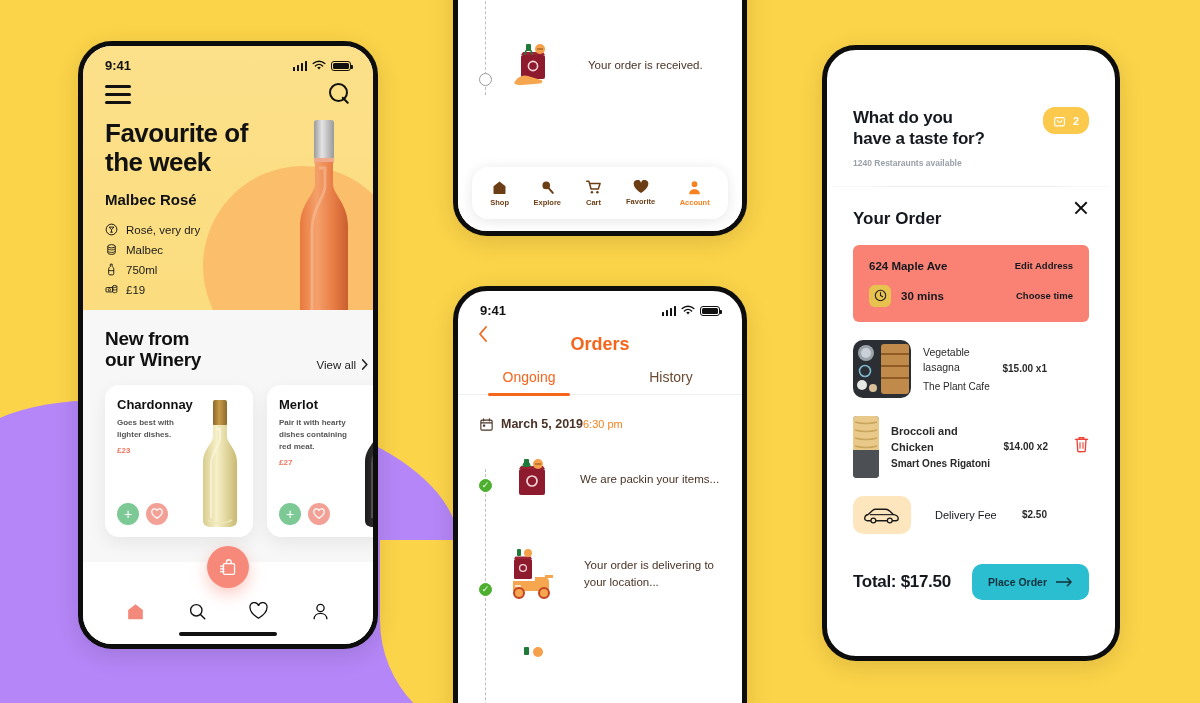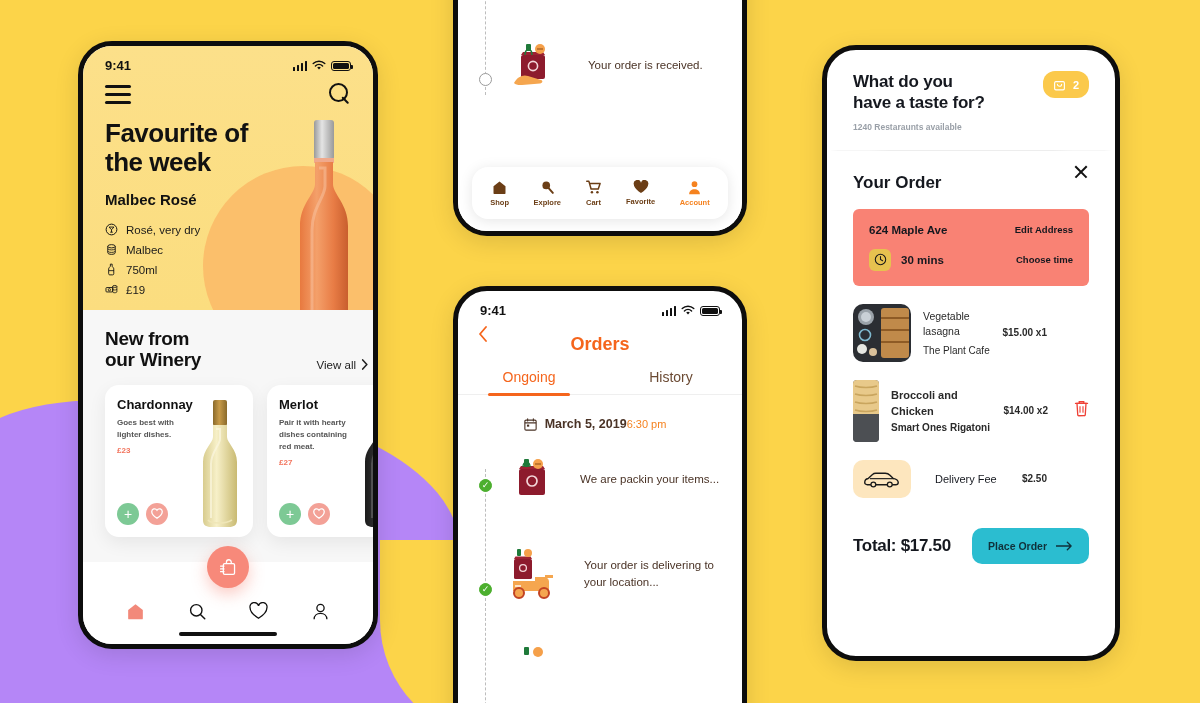--- a/index.html
+++ b/index.html
@@ -154,26 +154,26 @@
   .tab2 .lbl { font-size: 7.5px; font-weight: 600; }
   .tab2.active { color: #F5821F; }
 
   
   .back-ic { padding: 4px 20px 0 20px; }
   .orders-title { text-align: center; font-size: 18px; font-weight: 800; color: #F5651C; margin-top: -12px; }
   .otabs { display: flex; margin-top: 14px; border-bottom: 1px solid #EFEFEF; }
   .otab { flex: 1; text-align: center; padding-bottom: 9px; font-size: 14px; color: #6B4A33; cursor: pointer; }
   .otab.active { color: #F5651C; position: relative; }
   .otab.active::after { content:""; position: absolute; left: 50%; transform: translateX(-50%); bottom: -1.5px; width: 82px; height: 3px; background: #F5651C; border-radius: 2px; }
-  .orow { display: flex; align-items: center; justify-content: center; padding: 22px 32px 0 22px; }
+  .orow { display: flex; align-items: center; justify-content: flex-start; padding: 22px 32px 0 22px; }
   .odate { display: flex; align-items: center; gap: 8px; font-size: 12.5px; color: #4A3326; font-weight: 600; }
   .otime { font-size: 11px; color: #F5821F; }
 
   
-  .p4 { padding: 21px 26px 0 26px; position: relative; height: 100%; }
+  .p4 { padding: 21px 26px 0 26px; position: relative; height: 100%; margin-top: 36px; }
   .p4-head { display: flex; align-items: flex-start; justify-content: space-between; }
   .p4-title { font-size: 17px; font-weight: 800; line-height: 1.25; color: #15181F; letter-spacing: -0.2px; }
   .p4-sub { font-size: 8.5px; color: #9AA0A8; margin-top: 8px; font-weight: 700; }
   .cart-pill {
     background: #FBC94B; border-radius: 12px; padding: 7px 10px; display: inline-flex;
     align-items: center; gap: 7px; cursor: pointer; color: #fff; font-size: 11px; font-weight: 700;
   }
   .p4-divider { height: 1px; background: #EDEDED; margin: 18px -26px 0 -26px; box-shadow: 0 -3px 8px rgba(0,0,0,.04); border-radius: 50%;}
   .yo-row { display: flex; align-items: center; justify-content: space-between; margin-top: 22px; gap: 12px; }
   .yo-title { font-size: 17px; font-weight: 800; color: #15181F; }

